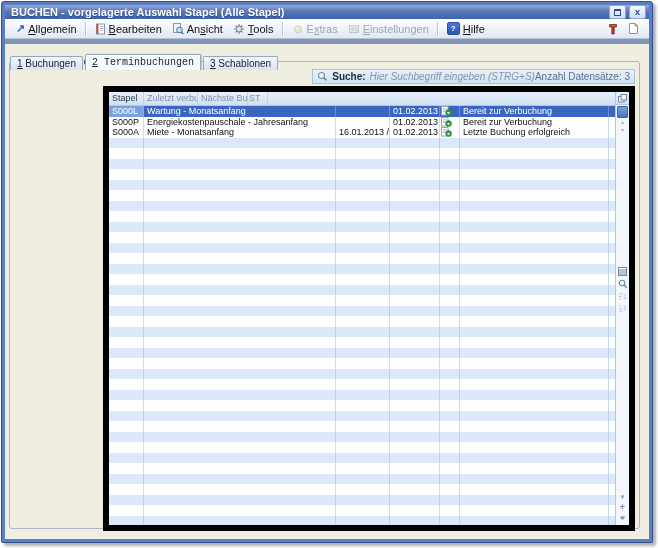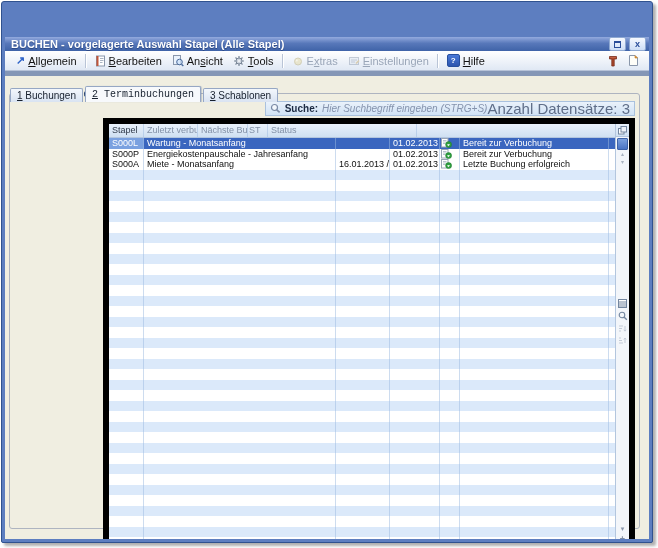--- a/index.html
+++ b/index.html
@@ -1,18 +1,18 @@
 <!DOCTYPE html>
 <html><head>
 <meta charset="utf-8">
 <style>
   html,body{margin:0;padding:0;}
   body{width:658px;height:548px;background:#ffffff;font-family:"Liberation Sans",sans-serif;position:relative;overflow:hidden;}
   .window{position:absolute;left:1px;top:1px;width:650px;height:540px;background:#5d7ec0;border:1px solid #30528f;border-radius:3px 3px 2px 2px;box-shadow:3px 3px 3px rgba(110,110,110,.55);}
-  .win-inner{position:absolute;left:3px;top:3px;right:3px;bottom:3px;display:flex;flex-direction:column;background:#bef264;overflow:hidden;margin-top:32px;}
+  .win-inner{position:absolute;left:3px;top:3px;right:3px;bottom:3px;display:flex;flex-direction:column;background:#bef264;overflow:hidden;}
   
   .titlebar{height:14px;flex:0 0 auto;background:linear-gradient(#93aade,#5878ba 45%,#3f63a8);display:flex;align-items:center;padding:0 3px 0 6px;}
   .title{flex:1;color:#fff;font-size:11px;font-weight:bold;line-height:14px;white-space:nowrap;text-shadow:0 1px 1px rgba(10,30,80,.5);}
   .tb-btn{width:15px;height:12px;margin-left:3px;background:linear-gradient(#f6f9ff,#cddef6);border:1px solid #8fa9d2;border-radius:2px;display:flex;align-items:center;justify-content:center;color:#2a4e9a;cursor:default;}
   .tb-btn .sq{width:5px;height:4px;border:1px solid #2a4e9a;border-top-width:2px;display:block;}
   .tb-btn.close{font-size:9px;font-weight:bold;line-height:9px;}
   
   .toolbar{height:19px;flex:0 0 auto;background:linear-gradient(#ffffff,#e0e8f4);border-bottom:1px solid #b6c2d8;display:flex;align-items:center;padding:0 6px;font-size:11px;color:#121212;}
   .mi{display:flex;align-items:center;gap:3px;padding:0 5px;height:17px;border-radius:2px;white-space:nowrap;}
   .mi.disabled{color:#9aa6b8;}
@@ -31,21 +31,21 @@
   .tab{background:linear-gradient(#f3f7fc,#d9e3f2);border:1px solid #96a7c4;border-bottom:none;border-radius:2px 2px 0 0;padding:0 6px;height:13px;line-height:13px;margin-right:2px;white-space:nowrap;}
   .tab.active{background:#f7f9fc;height:15px;line-height:15px;box-shadow:1px 0 1px rgba(120,140,170,.4);font-family:Liberation Mono, monospace;}
   
   .groupbox{position:absolute;left:4px;right:9px;top:17px;bottom:10px;border:1px solid #aeb4c0;border-radius:3px;}
   .gb-label{position:absolute;top:-6px;left:7px;background:#f0eee1;padding:0 3px;font-size:10px;color:#26406e;line-height:11px;}
   .gb-inner{position:absolute;left:6px;right:3px;top:7px;bottom:3px;display:flex;flex-direction:column;align-items:flex-end;}
   
   .searchbar{height:13px;flex:0 0 auto;background:linear-gradient(#eaf2fb,#d0e2f5);border:1px solid #a9c1de;display:flex;align-items:center;padding:0 4px;margin:0 1px 2px 0;}
   .search-label{font-weight:bold;font-size:10px;color:#1c2a42;margin:0 4px;line-height:12px;}
   .search-placeholder{font-style:italic;font-size:10px;color:#8593ad;flex:1;line-height:12px;white-space:nowrap;overflow:hidden;}
-  .record-count{font-size:15px;color:#5f6e88;white-space:nowrap;}
+  .record-count{font-size:10px;color:#5f6e88;white-space:nowrap;}
   
   .tablewrap{flex:0 0 auto;display:flex;height:433px;border:6px solid #000000;background:#fff;margin-right:1px;}
   .grid{flex:1;display:flex;flex-direction:column;overflow:hidden;}
   .hdr{height:13px;flex:0 0 auto;display:flex;background:linear-gradient(#e9f1fb,#cfe0f2);border-bottom:1px solid #b3c6de;font-size:9px;color:#8290a6;}
   .hdr .cell{line-height:13px;}
   .hdr .emph{color:#2f3a4a;}
   .cell{padding:0 3px;border-right:1px solid rgba(156,186,224,.5);overflow:hidden;white-space:nowrap;box-sizing:border-box;flex:0 0 auto;}
   .c0{width:35px}.c1{width:192px}.c2{width:54px}.c3{width:50px}.c4{width:20px;padding:0 1px;}.c5{width:149px}
   .c6{flex:1 1 auto;border-right:none;}
   .rows{flex:1;display:flex;flex-direction:column;}
@@ -169,21 +169,20 @@
             <span class="record-count">Anzahl Datensätze: 3</span>
           </div>
 
           <div class="tablewrap">
             <div class="grid">
               <div class="hdr">
                 <div class="cell c0 emph">Stapel</div>
                 <div class="cell c2">Zuletzt verbucht</div>
                 <div class="cell c3">Nächste Buchun</div>
                 <div class="cell c4">ST</div>
-                <div class="cell c5">Status</div>
                 <div class="cell c6"></div>
               </div>
               <div class="rows">
 
                 <div class="row selected">
                   <div class="cell c0">S000L</div>
                   <div class="cell c1">Wartung - Monatsanfang</div>
                   <div class="cell c2"></div>
                   <div class="cell c3">01.02.2013 /Fr</div>
                   <div class="cell c4"><svg class="sticon" width="11" height="10">

